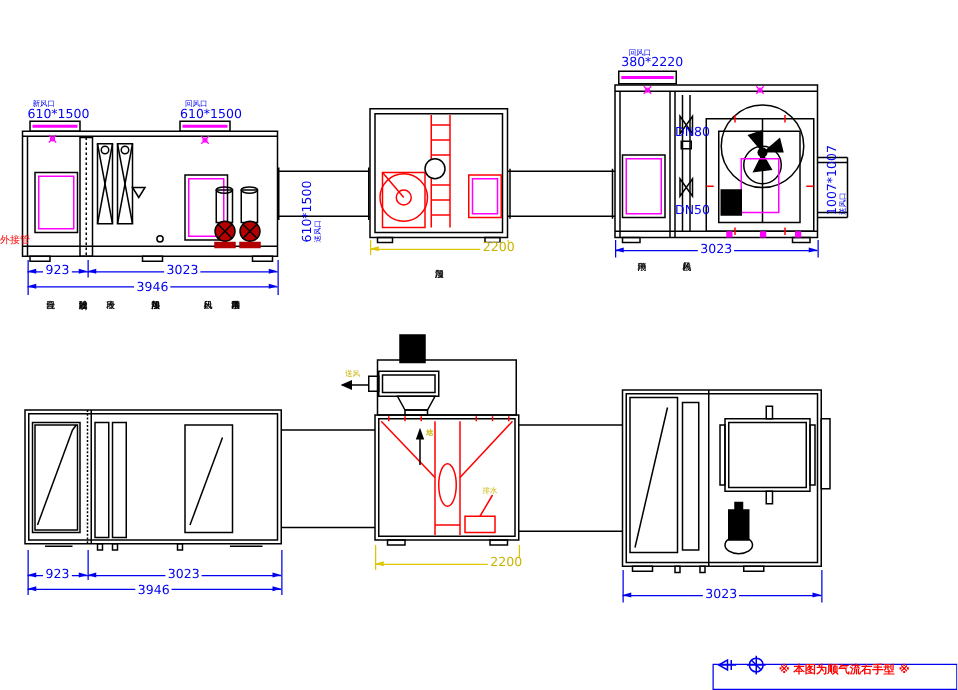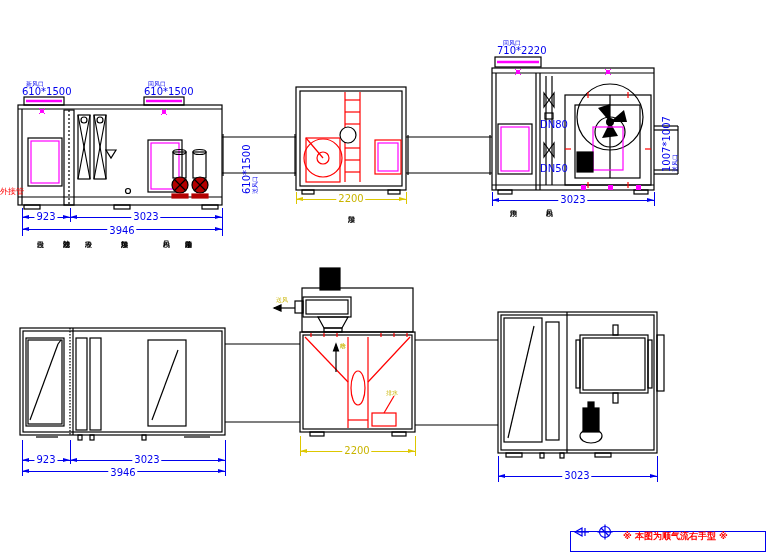--- a/index.html
+++ b/index.html
@@ -14,21 +14,21 @@
   .dimline::before,.dimline::after{content:"";position:absolute;top:-3px;width:0;height:0;border-style:solid;}
   .dimline::before{left:0;border-width:2.5px 7px 2.5px 0;border-color:transparent #0000ee transparent transparent;}
   .dimline::after{right:0;border-width:2.5px 0 2.5px 7px;border-color:transparent transparent transparent #0000ee;}
   .dimline.y{border-top-color:#ddc700;}
   .dimline.y::before{border-right-color:#ddc700;}
   .dimline.y::after{border-left-color:#ddc700;}
   .ext{position:absolute;width:0;border-left:1px solid #0000ee;}
   .ext.y{border-left-color:#ddc700;}
   .dimtxt{position:absolute;color:#0000ee;font-size:10px;line-height:1;white-space:nowrap;
           transform:translateX(-50%);background:#fff;padding:0 2px;}
-  .dimtxt.y{color:#c9b400;}
+  .dimtxt.y{color:#c9b400;margin-left:48px;}
   
   .vrot{position:absolute;transform:rotate(-90deg);transform-origin:left top;white-space:nowrap;line-height:1;}
   .vrot .big{color:#0000ee;font-size:10px;line-height:1;display:block;}
   .vrot .sm{color:#0000ee;font-size:6px;line-height:1;display:block;}
   
   .vlbl{position:absolute;writing-mode:vertical-rl;text-orientation:upright;
         color:#000;font-size:7px;line-height:1;letter-spacing:0;}
   .vlbl.yel{color:#c9b400;font-size:6px;}
   .note-red{position:absolute;color:#ff0000;font-size:8px;line-height:1;white-space:nowrap;font-family:Liberation Serif, serif;}
   .note-yel{position:absolute;color:#c9b400;font-size:6px;line-height:1;white-space:nowrap;}
@@ -219,22 +219,22 @@
       <line x1="168" y1="92" x2="192" y2="92"></line>
       <line x1="168" y1="132" x2="192" y2="132"></line>
     </g>
   </svg>
 
   <div class="lbl-sm" style="left:26px;top:81px;">新风口</div>
   <div class="lbl" style="left:22px;top:87px;">610*1500</div>
   <div class="lbl-sm" style="left:148px;top:81px;">回风口</div>
   <div class="lbl" style="left:144px;top:87px;">610*1500</div>
   <div class="lbl-sm" style="left:503px;top:40px;">回风口</div>
-  <div class="lbl" style="left:497px;top:46px;">710*2220</div>
-  <div class="lbl" style="left:540px;top:120px;">DN80</div>
+  <div class="lbl" style="left:497px;top:46px;">380*2220</div>
+  <div class="lbl" style="left:540px;top:102px;">DN80</div>
   <div class="lbl" style="left:540px;top:164px;">DN50</div>
 
   <div class="vrot" style="left:242px;top:194px;">
     <span class="big">610*1500</span>
     <span class="sm">送风口</span>
   </div>
   <div class="vrot" style="left:662px;top:172px;">
     <span class="big">1007*1007</span>
     <span class="sm">送风口</span>
   </div>

